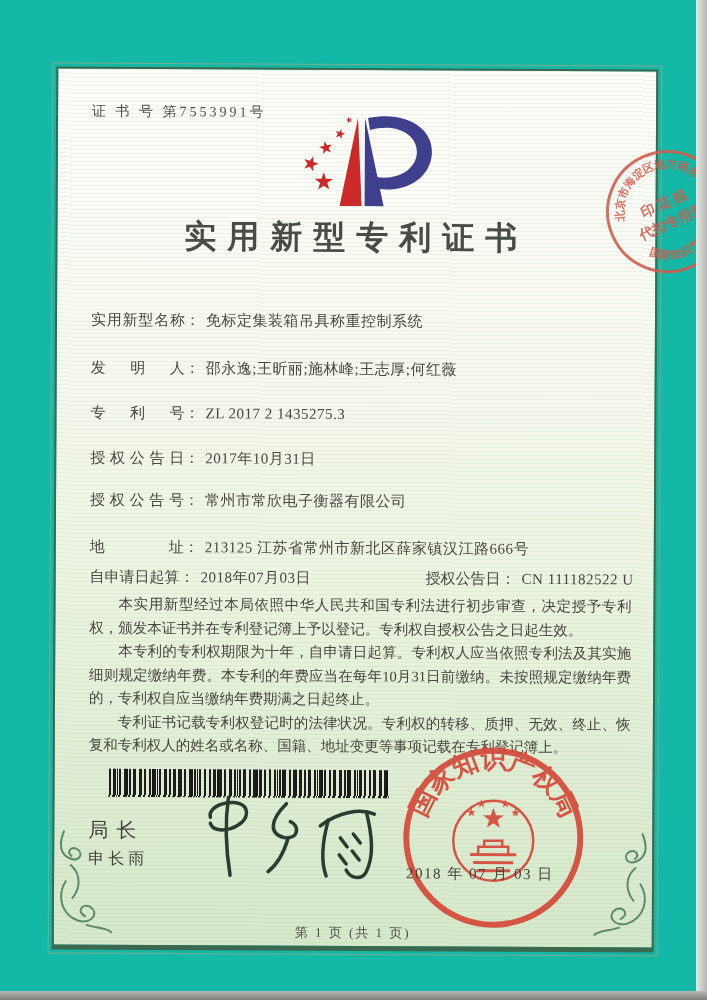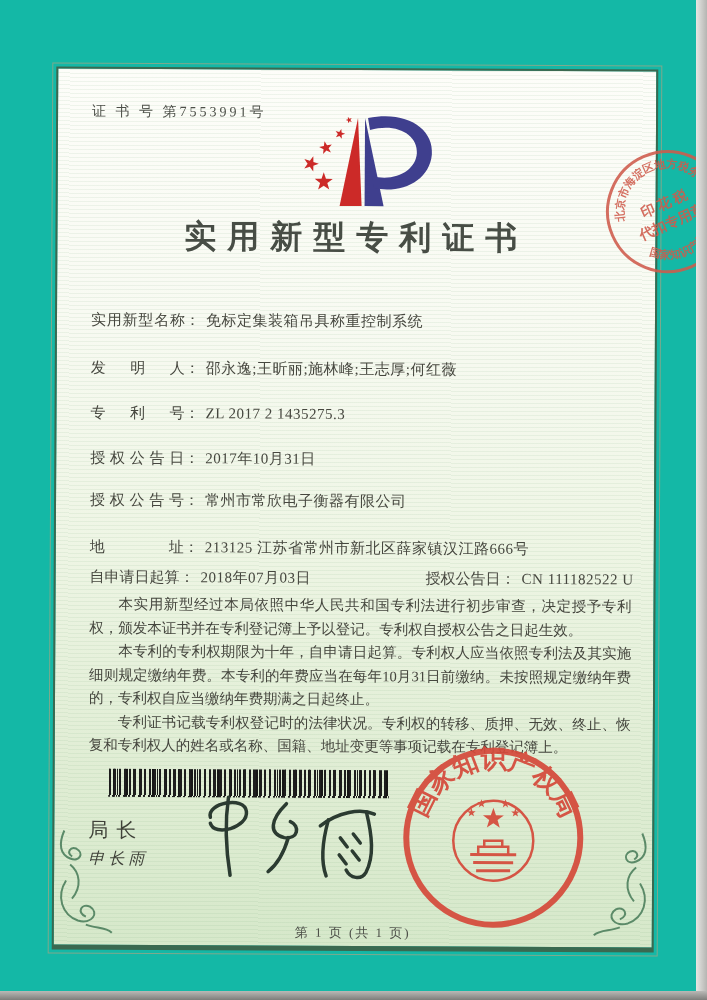--- a/index.html
+++ b/index.html
@@ -28,21 +28,21 @@
   .grant-right{position:absolute;left:336px;top:0;}
   .paras{position:absolute;left:34px;top:524px;width:542px;font-size:14.5px;
     line-height:23.5px;color:#45463e;text-align:justify;}
   .paras p{margin:0;text-indent:2em;}
   .barcode{position:absolute;left:54px;top:700px;width:280px;height:28px;
     background:
       repeating-linear-gradient(90deg,#1d1d1d 0 2px,rgba(0,0,0,0) 2px 5px),
       repeating-linear-gradient(90deg,#1d1d1d 0 1px,rgba(0,0,0,0) 1px 8px),
       repeating-linear-gradient(90deg,rgba(0,0,0,0) 0 4px,#161616 4px 6px,rgba(0,0,0,0) 6px 13px);}
   .signoff-title{position:absolute;left:34px;top:748px;font-size:20px;letter-spacing:8px;color:#3f4139;}
-  .signoff-name{position:absolute;left:34px;top:780px;font-size:16px;letter-spacing:4px;color:#3f4139;font-style:italic;}
+  .signoff-name{position:absolute;left:34px;top:780px;font-size:16px;letter-spacing:4px;color:#3f4139;}
   .signature{position:absolute;left:140px;top:712px;}
   .seal{position:absolute;left:344px;top:672px;opacity:.92;}
   .seal-date{position:absolute;left:352px;top:794px;font-size:15px;letter-spacing:1.5px;
     color:#3e4138;z-index:5;}
   .footer{position:absolute;left:0;top:854px;width:100%;text-align:center;
     font-size:13px;letter-spacing:2px;color:#4c4f48;}
   .ornament{position:absolute;z-index:1;}
   .orn-bl{left:2px;top:752px;}
   .orn-br{right:2px;top:752px;transform:scaleX(-1);}
   .stamp{position:absolute;left:526px;top:56px;transform:rotate(-24deg);opacity:.88;z-index:6;}
@@ -156,20 +156,21 @@
         <use href="#sstar" transform="translate(73,70) scale(0.45)"></use>
         <use href="#sstar" transform="translate(83,61) scale(0.45)"></use>
         <use href="#sstar" transform="translate(107,61) scale(0.45)"></use>
         <use href="#sstar" transform="translate(117,70) scale(0.45)"></use>
       </g>
       <defs>
         <path id="sstar" d="M0,-10 L2.35,-3.24 L9.51,-3.09 L3.80,1.24 L5.88,8.09 L0,4 L-5.88,8.09 L-3.80,1.24 L-9.51,-3.09 L-2.35,-3.24 Z"></path>
       </defs>
     </svg>
 
+    <div class="seal-date">2018 年 07 月 03 日</div>
 
     <svg class="ornament orn-bl" width="60" height="120" viewBox="0 0 60 120">
       <g fill="none" stroke="#5b8a68" stroke-width="2">
         <path d="M8,10 C2,24 4,34 14,38 C24,42 28,32 20,28 C14,26 10,32 16,36"></path>
         <path d="M10,60 C0,76 6,94 22,100 C36,104 44,92 34,86 C26,82 20,92 30,96"></path>
         <path d="M14,44 C24,52 26,66 16,78"></path>
         <path d="M30,104 C40,108 50,106 56,112"></path>
       </g>
     </svg>
     <svg class="ornament orn-br" width="60" height="120" viewBox="0 0 60 120">

